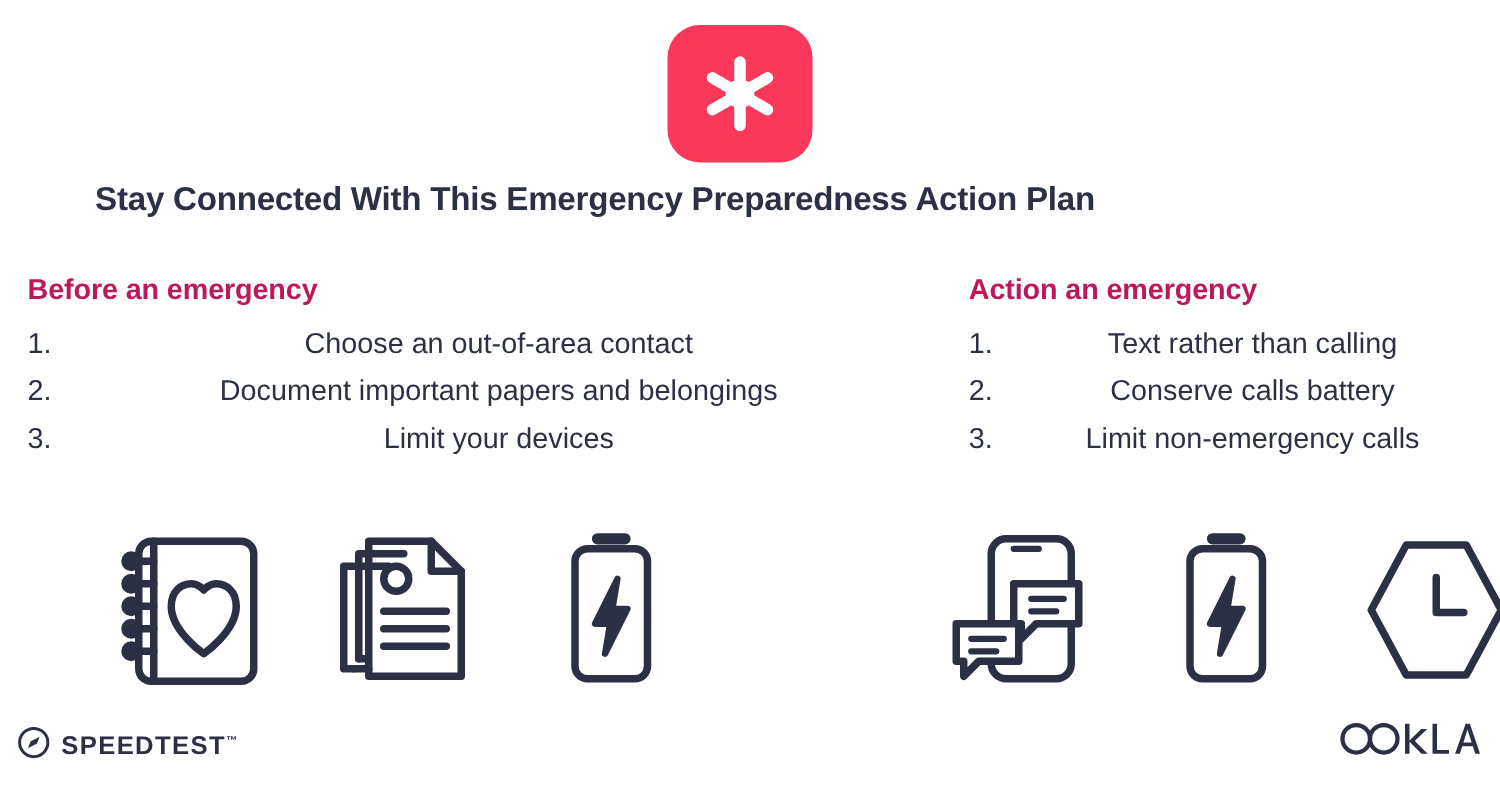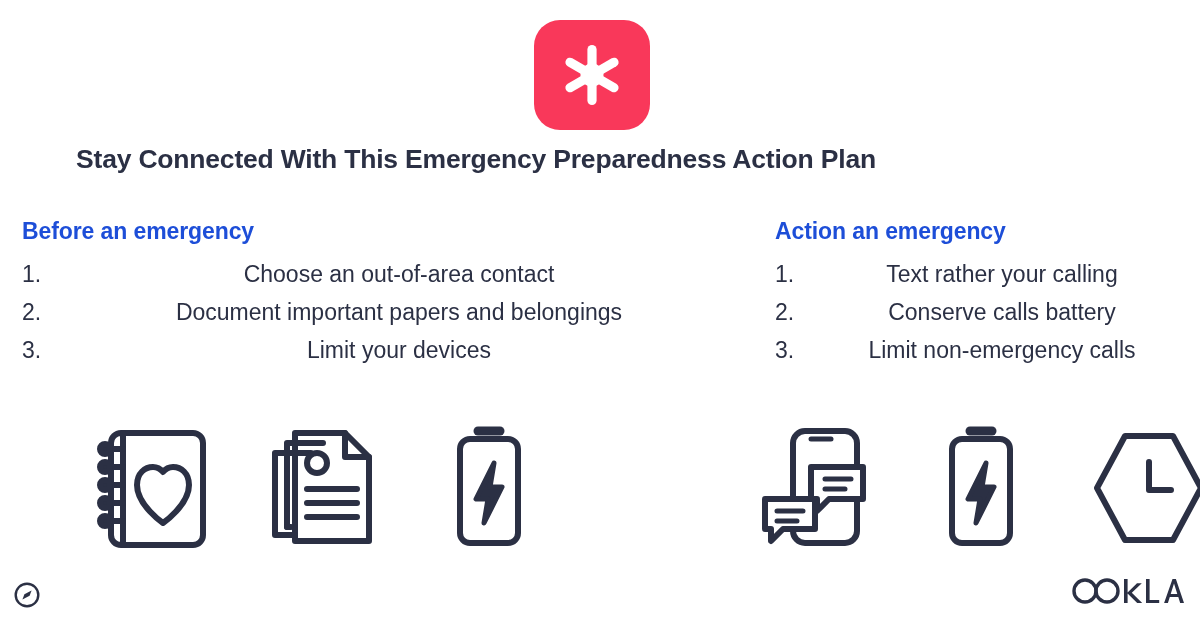--- a/index.html
+++ b/index.html
@@ -50,21 +50,21 @@
   .col {
     position: absolute;
     top: 218px;
   }
   .col-left  { left: 22px;  width: 720px; }
   .col-right { left: 775px; width: 420px; }
 
   .col-title {
     font-size: 23px;
     font-weight: bold;
-    color: #1d4ed8;
+    color: #be185d;
     margin-bottom: 10px;
     letter-spacing: -0.1px;
   }
   ol.steps {
     list-style: none;
     counter-reset: step;
   }
   ol.steps li {
     counter-increment: step;
     font-size: 23px;
@@ -158,21 +158,21 @@
     <ol class="steps">
       <li>Choose an out-of-area contact</li>
       <li>Document important papers and belongings</li>
       <li>Limit your devices</li>
     </ol>
   </div>
 
   <div class="col col-right">
     <div class="col-title">Action an emergency</div>
     <ol class="steps">
-      <li>Text rather your calling</li>
+      <li>Text rather than calling</li>
       <li>Conserve calls battery</li>
       <li>Limit non-emergency calls</li>
     </ol>
   </div>
 
   <div class="icons icons-left">
 
     <div class="icon-box">
       <svg width="120" height="130" viewBox="0 0 120 130" fill="none" stroke="#2b3044" stroke-width="6" stroke-linecap="round" stroke-linejoin="round" aria-hidden="true">
         <rect x="18" y="10" width="92" height="112" rx="10"></rect>
@@ -239,20 +239,21 @@
 
   </div>
 
   <div class="footer-left">
     <span>
       <svg width="26" height="26" viewBox="0 0 26 26" aria-hidden="true">
         <circle cx="13" cy="13" r="11.3" fill="none" stroke="#2b3044" stroke-width="2.4"></circle>
         <path d="M17.6 8.4 L10.4 12.2 L8.4 17.6 L15.6 13.8 Z" fill="#2b3044"></path>
       </svg>
     </span>
+    <span class="brand-word"><span>SPEEDTEST</span><span class="brand-tm">™</span></span>
   </div>
 
   <div class="footer-right">
     <span class="ookla-word">
       <svg width="112" height="26" viewBox="0 0 112 26" aria-hidden="true">
         <g fill="none" stroke="#2b3044" stroke-width="3.4">
           <ellipse cx="13" cy="13" rx="11" ry="11"></ellipse>
           <ellipse cx="35" cy="13" rx="11" ry="11"></ellipse>
         </g>
         <g fill="#2b3044">

